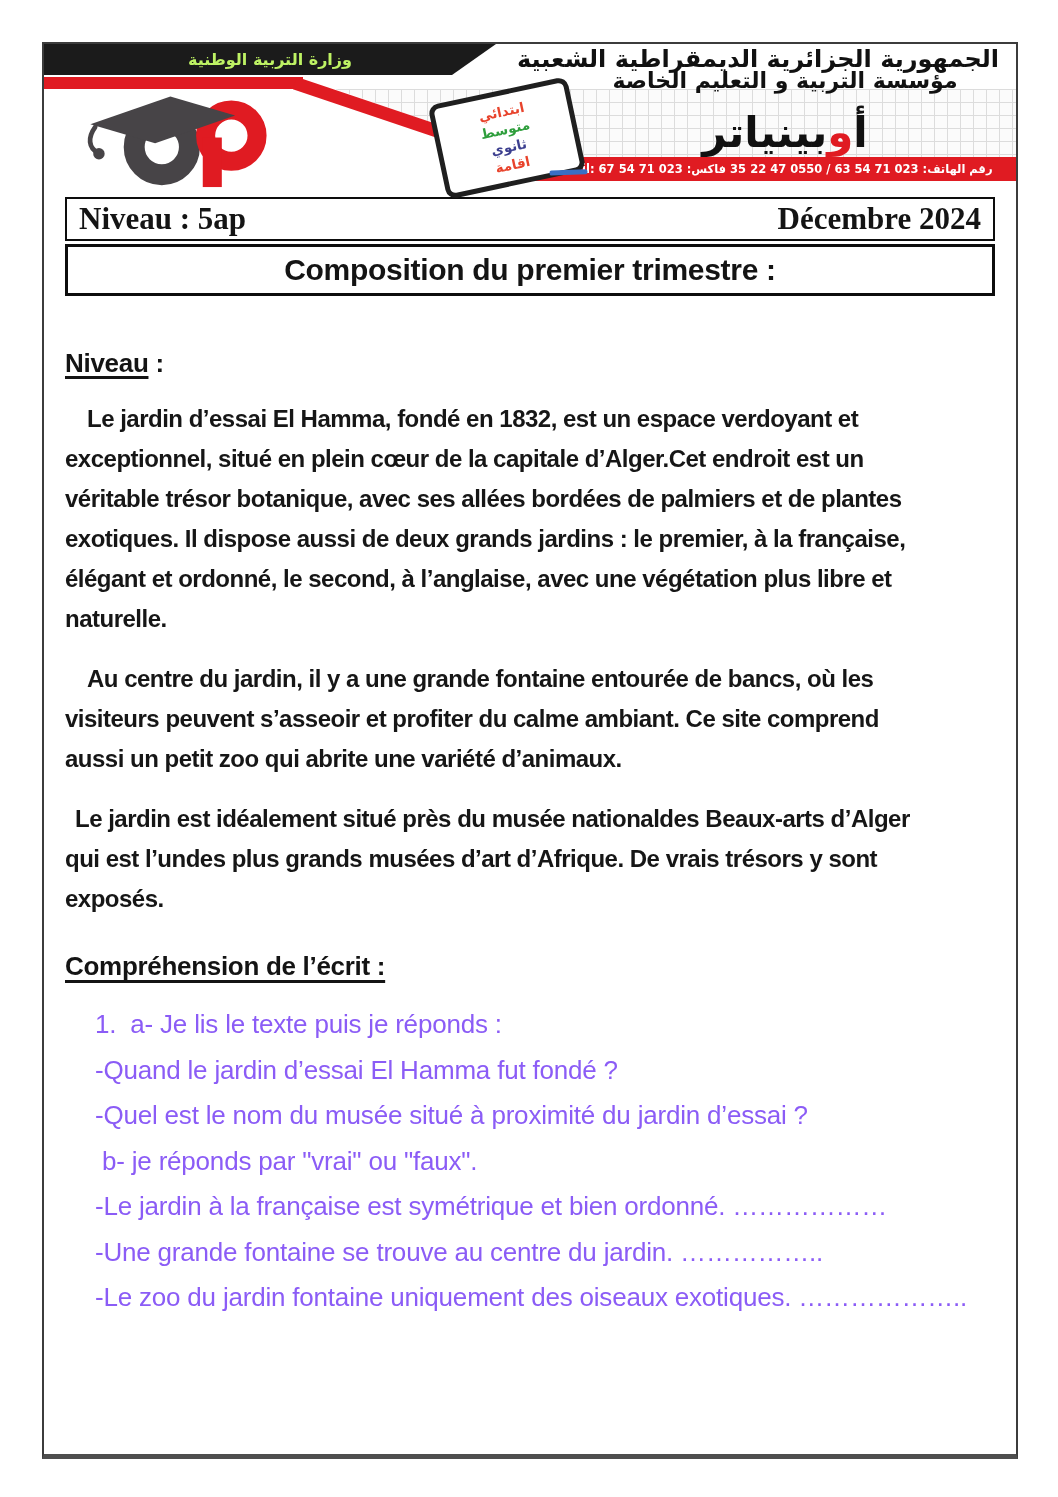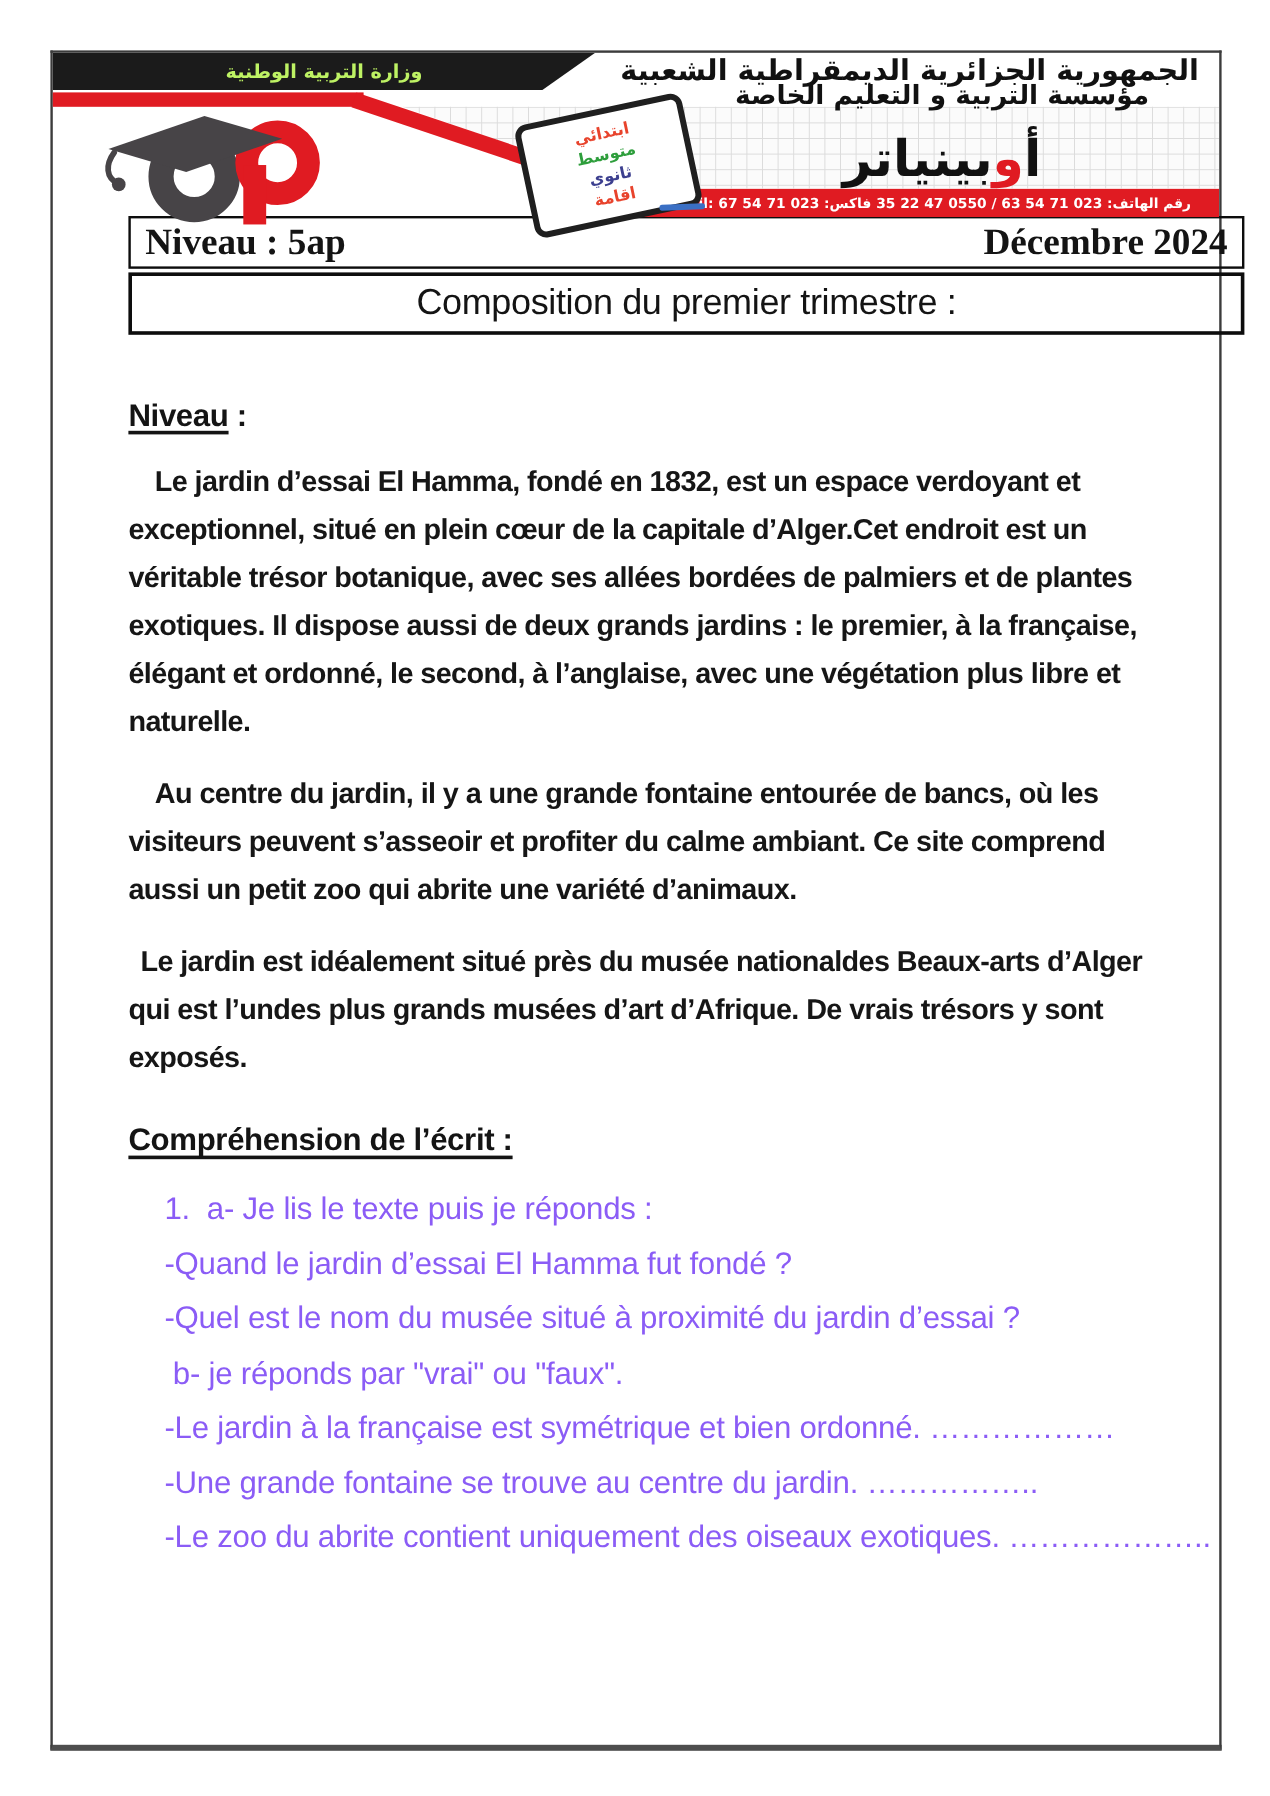--- a/index.html
+++ b/index.html
@@ -35,25 +35,25 @@
   .brand .waw{color:#e01b22;}
   .logo{position:absolute;left:18px;top:44px;z-index:3;}
   .tablet{position:absolute;left:392px;top:46px;width:132px;height:86px;background:#ffffff;
           border:5px solid #1f1f1f;border-radius:10px;transform:rotate(-12deg);z-index:4;
           display:flex;flex-direction:column;justify-content:center;align-items:center;}
   .tablet .tw{font-family:"DejaVu Sans",sans-serif;font-weight:bold;font-size:13.5px;line-height:1.35;direction:rtl;}
   .tw0{color:#e8432c;} .tw1{color:#2e9e3c;} .tw2{color:#3c3f8f;} .tw3{color:#e8432c;}
   .pen{position:absolute;right:-6px;bottom:-6px;width:38px;height:5px;background:#3a6fc4;border-radius:2px;
        transform:rotate(10deg);}
   
-  .main{position:absolute;left:21px;top:136px;width:930px;margin-left:42px;}
+  .main{position:absolute;left:21px;top:153px;width:930px;}
   .box1{border:2.5px solid #0d0d0d;height:40px;display:flex;justify-content:space-between;align-items:center;
         padding:0 12px;font-family:"Liberation Serif",serif;font-weight:bold;font-size:31px;}
   .box2{margin-top:3px;border:3.5px solid #0d0d0d;height:46px;display:flex;justify-content:center;align-items:center;
-        font-family:"Liberation Sans",sans-serif;font-weight:normal;font-size:30px;letter-spacing:-0.3px;}
+        font-family:"Liberation Sans",sans-serif;font-weight:bold;font-size:30px;letter-spacing:-0.3px;}
   .lbl{margin-top:52px;font-size:26px;font-weight:bold;letter-spacing:-0.3px;}
   .lbl .u{text-decoration:underline;text-underline-offset:4px;text-decoration-thickness:2.5px;}
   .para{margin-top:20px;font-weight:bold;font-size:24px;letter-spacing:-0.5px;line-height:40px;
         white-space:pre-line;color:#161616;}
   .ind22{text-indent:22px;} .ind10{text-indent:10px;}
   .credit{margin-top:16px;padding-right:38px;text-align:right;font-weight:bold;font-size:25px;}
   .comp{margin-top:32px;font-size:26px;font-weight:bold;letter-spacing:-0.3px;}
   .comp .u{text-decoration:underline;text-underline-offset:5px;text-decoration-thickness:2.5px;}
   .qs{margin-top:20px;padding-left:30px;font-size:26px;font-weight:normal;letter-spacing:-0.2px;
       line-height:45.5px;color:#8b5cf6;}
@@ -126,18 +126,18 @@
 
       <div class="comp"><span class="u">Compréhension de l’écrit :</span></div>
 
       <div class="qs">
         <div class="q">1.  a- Je lis le texte puis je réponds :</div>
         <div class="q">-Quand le jardin d’essai El Hamma fut fondé ?</div>
         <div class="q">-Quel est le nom du musée situé à proximité du jardin d’essai ?</div>
         <div class="q"><span> b- je réponds par "</span><b>vrai</b><span>" ou "</span><b>faux</b><span>".</span></div>
         <div class="q">-Le jardin à la française est symétrique et bien ordonné. ………………</div>
         <div class="q">-Une grande fontaine se trouve au centre du jardin. ……………..</div>
-        <div class="q">-Le zoo du abrite contient uniquement des oiseaux exotiques. ………………..</div>
+        <div class="q">-Le zoo du jardin fontaine uniquement des oiseaux exotiques. ………………..</div>
       </div>
 
     </div>
   </div>
 </div>
 
 </body></html>

